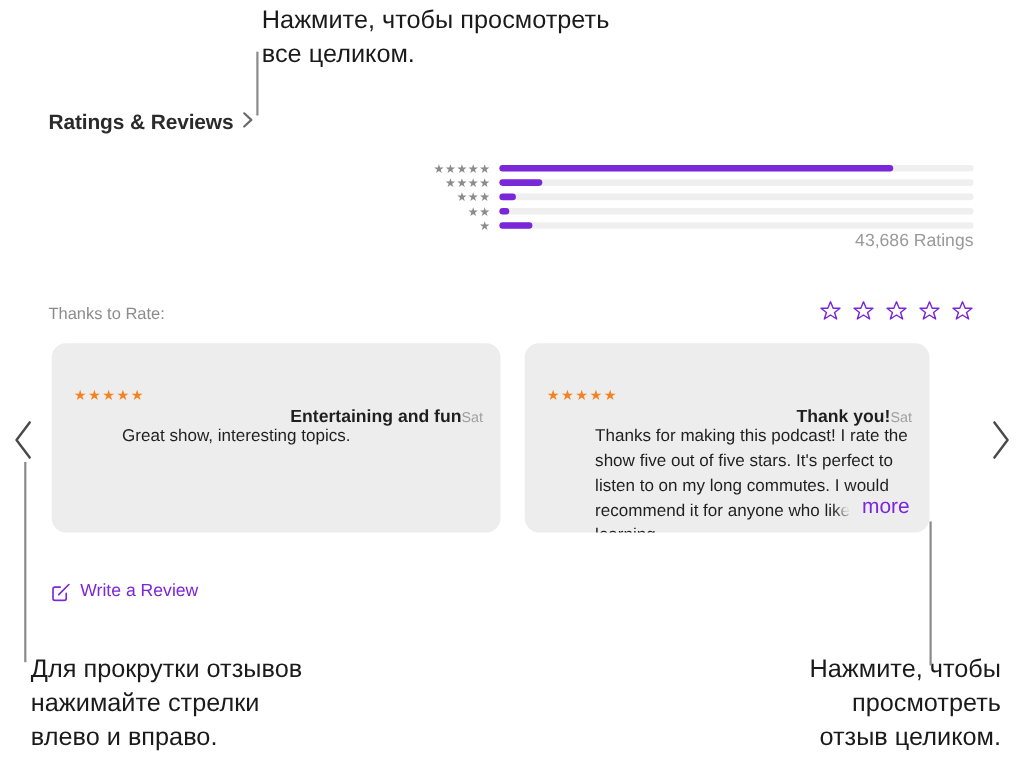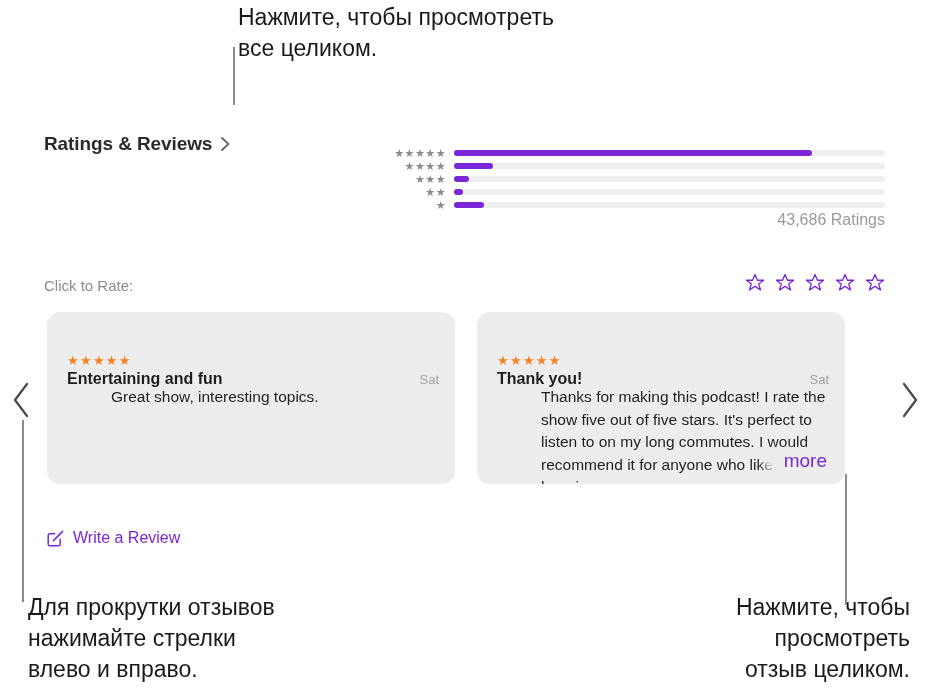--- a/index.html
+++ b/index.html
@@ -43,23 +43,21 @@
     position: absolute;
     left: 0; top: 0;
     width: 931px; height: 700px;
   }
 
   
   #header-row {
     position: absolute;
     left: 44px; top: 101px;
     display: flex;
-    align-items: center;
     gap: 8px;
-    margin-top: 32px;
   }
   #ratings-title {
     font-size: 19px;
     font-weight: bold;
     color: #2b2b2b;
     letter-spacing: -0.1px;
   }
   #chevron-title {
     display: block;
     width: 11px; height: 16px;
@@ -159,21 +157,21 @@
     overflow: hidden;
   }
   #review-card-0 { left: 47px;  width: 408px; }
   #review-card-1 { left: 477px; width: 368px; }
 
   .review-head {
     position: absolute;
     left: 20px; right: 16px; top: 16px;
     display: flex;
     align-items: baseline;
-    justify-content: space-between;
+    justify-content: flex-end;
   }
   .review-title {
     font-size: 16px;
     font-weight: bold;
     color: #1f1f1f;
   }
   .review-date {
     font-size: 13px;
     color: #a0a0a0;
     margin-top: 44px;
@@ -283,21 +281,21 @@
       <div class="hist-row">
         <div class="hist-stars">★</div>
         <div class="hist-track">
           <div class="hist-fill" style="width: 7%; background: rgb(122, 38, 217);"></div>
         </div>
       </div>
     </div>
 
   <div id="ratings-count">43,686 Ratings</div>
 
-  <div id="click-to-rate-label">Click to Rate:</div>
+  <div id="click-to-rate-label">Thanks to Rate:</div>
   <div id="rate-stars">
       <span class="rate-star"><svg viewBox="0 0 20 20" width="20" height="20" aria-hidden="true">
           <polygon points="10,1.4 12.45,7.25 18.6,7.25 13.7,11.1 15.6,17 10,13.35 4.4,17 6.3,11.1 1.4,7.25 7.55,7.25" fill="none" stroke="#7a26d9" stroke-width="1.3" stroke-linejoin="round"></polygon>
         </svg></span>
       <span class="rate-star"><svg viewBox="0 0 20 20" width="20" height="20" aria-hidden="true">
           <polygon points="10,1.4 12.45,7.25 18.6,7.25 13.7,11.1 15.6,17 10,13.35 4.4,17 6.3,11.1 1.4,7.25 7.55,7.25" fill="none" stroke="#7a26d9" stroke-width="1.3" stroke-linejoin="round"></polygon>
         </svg></span>
       <span class="rate-star"><svg viewBox="0 0 20 20" width="20" height="20" aria-hidden="true">
           <polygon points="10,1.4 12.45,7.25 18.6,7.25 13.7,11.1 15.6,17 10,13.35 4.4,17 6.3,11.1 1.4,7.25 7.55,7.25" fill="none" stroke="#7a26d9" stroke-width="1.3" stroke-linejoin="round"></polygon>
         </svg></span>

